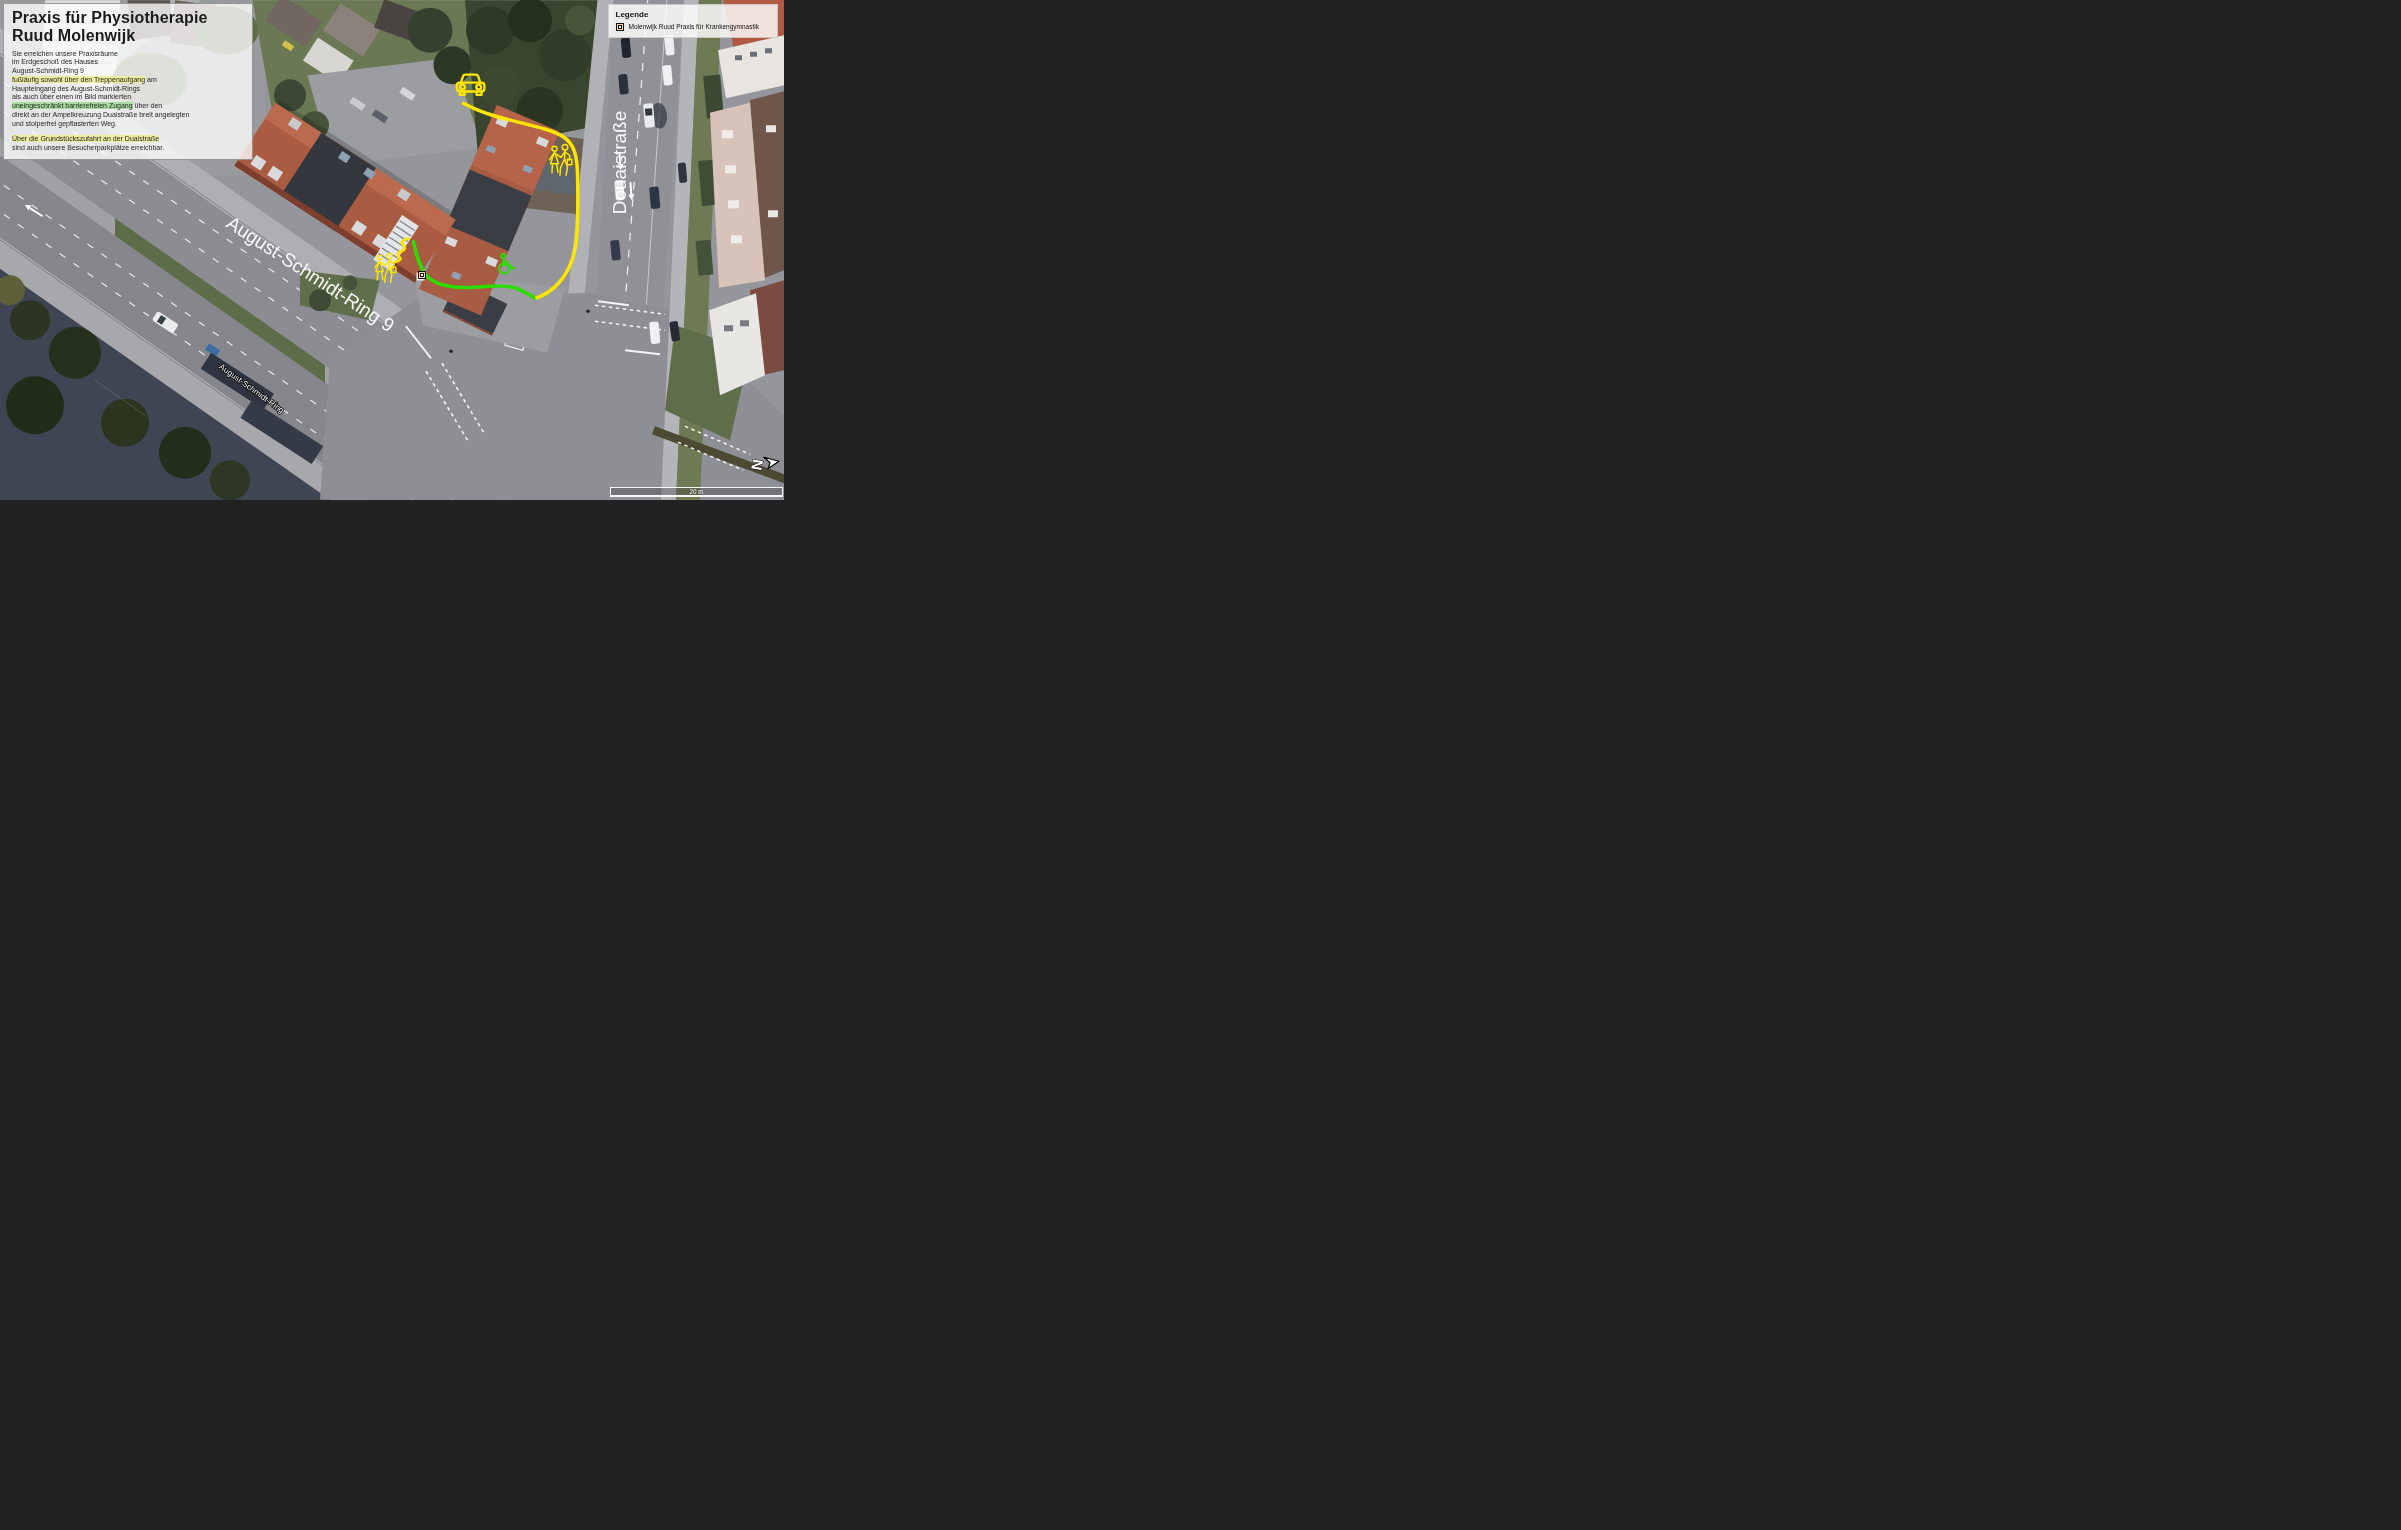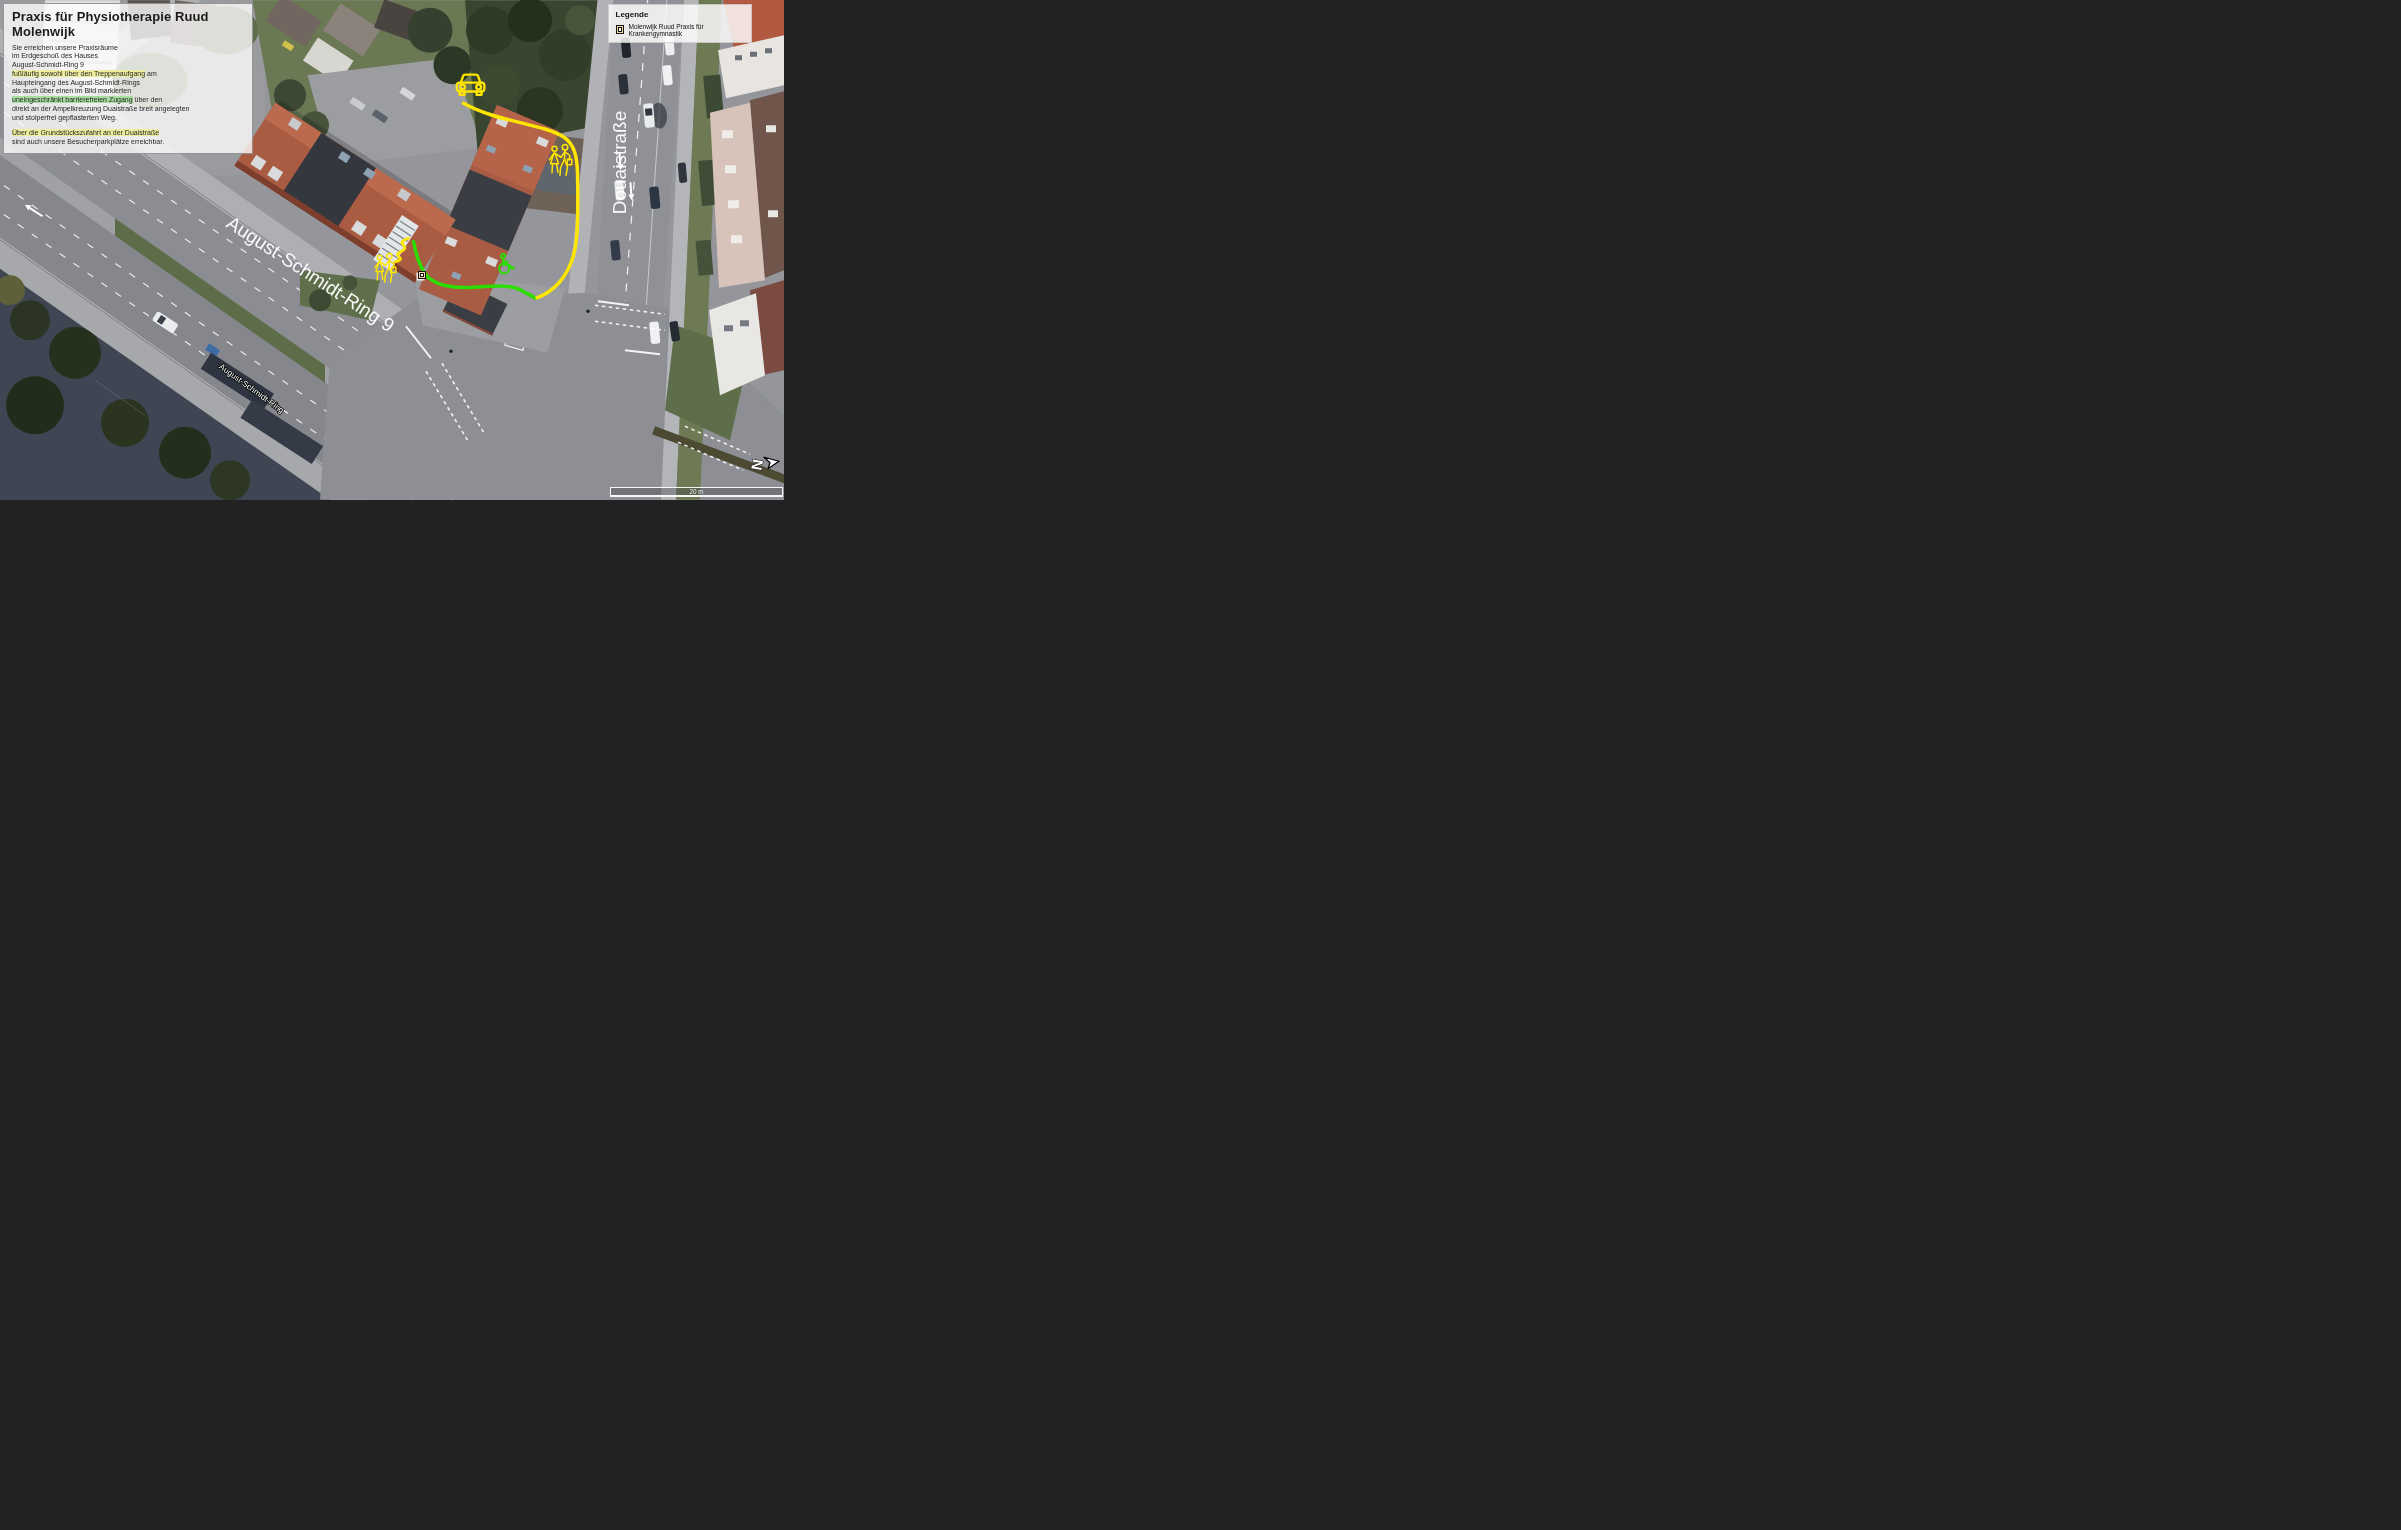--- a/index.html
+++ b/index.html
@@ -4,28 +4,28 @@
 <style>
   html,body{margin:0;padding:0;background:#222;}
   .stage{position:relative;width:784px;height:500px;overflow:hidden;
          font-family:"Liberation Sans",sans-serif;background:#94969b;}
   .stage svg{position:absolute;left:0;top:0;display:block;}
 
   
   .info-box{position:absolute;left:3px;top:3px;width:250px;box-sizing:border-box;
     padding:5px 8px 6px;background:rgba(255,255,255,.78);
     border:0.5px solid rgba(105,105,105,.65);}
-  .info-title{font-size:13px;font-weight:bold;color:#1b1b1b;margin:0 0 4.5px;letter-spacing:0.1px;}
+  .info-title{font-size:16px;font-weight:bold;color:#1b1b1b;margin:0 0 4.5px;letter-spacing:0.1px;}
   .info-text .line{font-size:7px;line-height:8.8px;color:#262626;white-space:nowrap;}
   .info-text .line.blank{height:6.5px;}
   .hl-yellow{background:var(--hl-yellow,#edec9f);}
   .hl-green{background:var(--hl-green,#a9dca0);}
 
   
-  .legend-box{position:absolute;left:608px;top:4px;width:144px;box-sizing:border-box;
+  .legend-box{position:absolute;left:608px;top:4px;width:170px;box-sizing:border-box;
     padding:4.5px 6.5px 5.5px;background:rgba(255,255,255,.82);border:0.5px solid rgba(140,140,140,.35);}
   .legend-title{font-size:8px;font-weight:bold;color:#111;margin:0 0 4px;}
   .legend-item{display:flex;align-items:center;gap:4.5px;font-size:6.5px;color:#111;}
   .marker-box{width:6.5px;height:6.5px;border:1px solid #141414;background:#f2d8ab;
     display:flex;align-items:center;justify-content:center;flex:0 0 auto;}
   .marker-inner{width:2.5px;height:2.5px;border:0.8px solid #141414;background:#fff9ec;}
 
   
   .map-marker{position:absolute;left:418px;top:271px;width:7.5px;height:7.5px;
     border:1.3px solid #141414;background:#f2d8ab;box-sizing:border-box;

